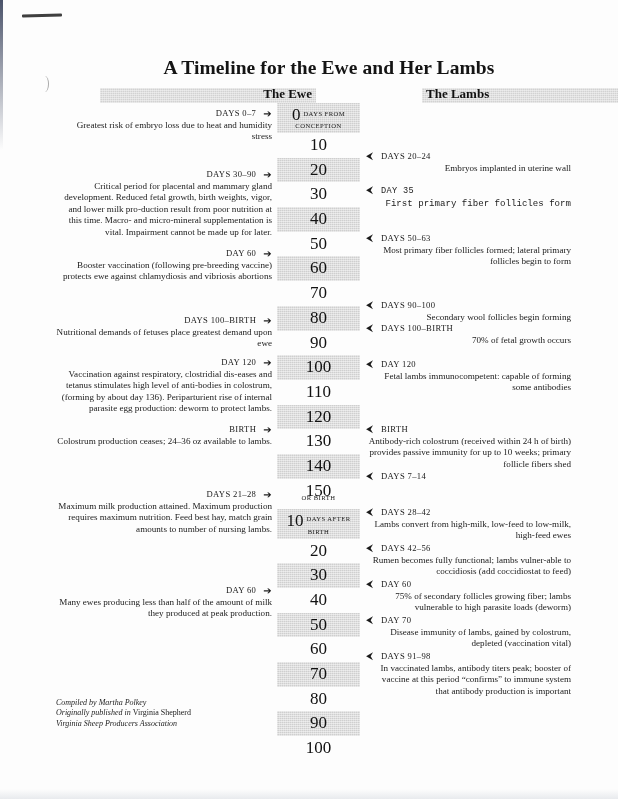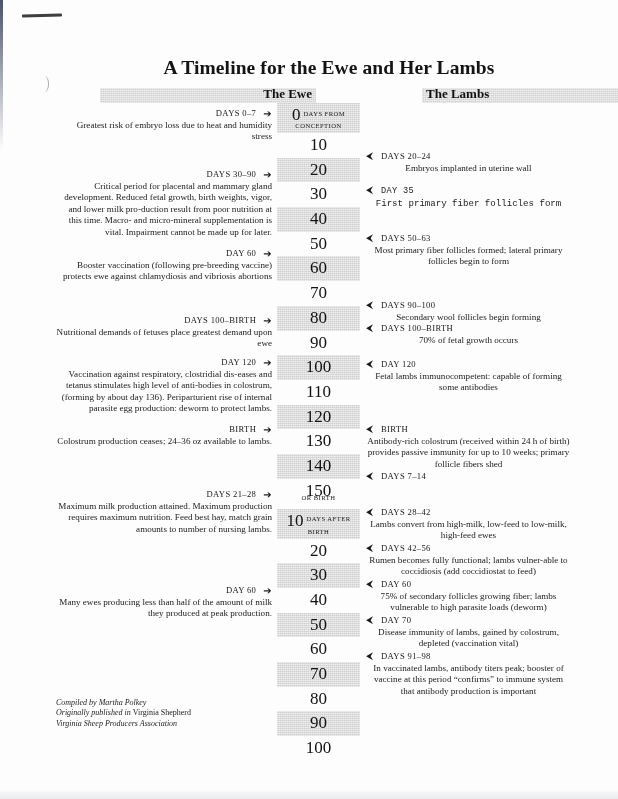--- a/index.html
+++ b/index.html
@@ -192,21 +192,21 @@
     font-size: 8.6px;
     letter-spacing: .35px;
     white-space: nowrap;
     margin-bottom: .5px;
   }
   .lamb-head .arrow {
     display: inline-block;
     width: 15px;
     font-size: 10px;
   }
-  .lamb-body { text-align: center; }
+  .lamb-body { text-align: right; }
 
   
   #credit {
     position: absolute;
     left: 56px;
     top: 698px;
     font-size: 8px;
     line-height: 10.4px;
     font-style: italic;
     color: #1c1c1c;

